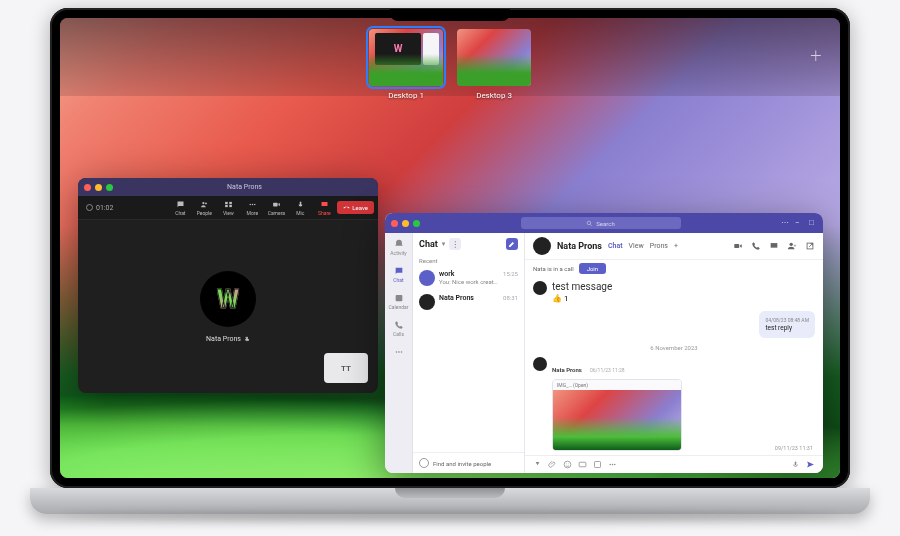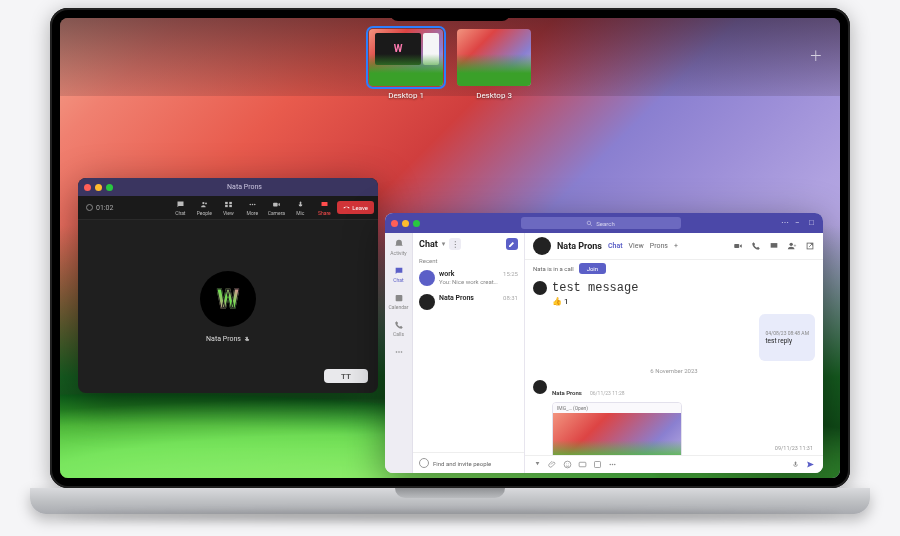--- a/index.html
+++ b/index.html
@@ -72,21 +72,21 @@
   .leave-btn { background:#d13438; color:#fff; font-size:6px; padding:3px 6px; border-radius:3px; display:flex; align-items:center; gap:2px; cursor:pointer;}
   .call-body { flex:1; display:flex; flex-direction:column; align-items:center; justify-content:center; height:calc(100% - 42px); position:relative;}
   .avatar-disc { width:56px; height:56px; border-radius:50%; background:#000;
     display:flex; align-items:center; justify-content:center; position:relative;}
   .avatar-w { font-size:26px; font-weight:900; color:#f4f4f4;
     -webkit-text-stroke:1px #222;
     background: linear-gradient(45deg,#ff7ab0,#6ee04e,#ff7ab0);
     -webkit-background-clip:text; background-clip:text; color:transparent;}
   .caller-name { font-size:7px; color:#ddd; margin-top:8px; display:flex; align-items:center; gap:3px;}
   .mic-off { width:6px; height:6px; }
-  .self-pip { position:absolute; right:10px; bottom:10px; width:44px; height:14px; background:#e9e9ec;
+  .self-pip { position:absolute; right:10px; bottom:10px; width:44px; height:30px; background:#e9e9ec;
     border-radius:4px; display:flex; align-items:center; justify-content:center; font-size:8px; color:#555; font-weight:600;}
 
   
   .chat-win { left:325px; top:195px; width:438px; height:260px; background:#f4f3f6; display:flex; flex-direction:column;}
   .chat-titlebar { height:20px; background:#4b48a8; display:flex; align-items:center; padding:0 6px; gap:4px;}
   .search-pill { flex:0 0 160px; margin:0 auto; height:12px; background:#6c69c0; border-radius:3px;
     display:flex; align-items:center; justify-content:center; font-size:6px; color:#d8d6f0; gap:3px;}
   .win-ctrls { display:flex; gap:6px; margin-left:auto;}
   .win-ctrl { width:8px; height:8px; color:#d8d6f0; font-size:8px; line-height:8px; cursor:pointer;}
   .chat-body { flex:1; display:flex; min-height:0;}
@@ -115,25 +115,25 @@
   .conv-av{width:18px;height:18px;border-radius:50%;background:#222;flex-shrink:0;}
   .conv-name{font-size:9px;font-weight:700;color:#222;}
   .conv-tab{font-size:7px;color:#666;cursor:pointer;}
   .conv-tab.active{color:#5b5fc7;font-weight:600;}
   .conv-acts{margin-left:auto;display:flex;gap:8px;}
   .conv-act{width:10px;height:10px;color:#666;cursor:pointer;}
   .join-row{display:flex;align-items:center;gap:5px;padding:3px 8px;font-size:6px;color:#666;}
   .join-btn{background:#5b5fc7;color:#fff;padding:2px 8px;border-radius:3px;font-size:6px;cursor:pointer;}
   .pinned{display:flex;align-items:flex-start;gap:5px;padding:4px 8px;}
   .pinned .pav{width:14px;height:14px;border-radius:50%;background:#222;flex-shrink:0;}
-  .pinned-txt{font-size:12px;color:#333;font-family:Liberation Mono, monospace;}
+  .pinned-txt{font-size:10px;color:#333;}
   .react{font-size:8px;margin-top:2px;}
   .msgs{flex:1;overflow:hidden;padding:4px 8px;position:relative;}
   .date-sep{font-size:6px;color:#999;text-align:center;margin:6px 0;}
-  .bubble-r{margin-left:auto;max-width:60%;background:#e8ebfa;border-radius:6px;padding:16px 6px;font-size:6.5px;color:#222;margin-bottom:4px;width:fit-content;}
+  .bubble-r{margin-left:auto;max-width:60%;background:#e8ebfa;border-radius:6px;padding:6px 6px;font-size:6.5px;color:#222;margin-bottom:4px;width:fit-content;}
   .bubble-r .ts{font-size:5px;color:#888;text-align:right;margin-bottom:1px;}
   .msg-l{display:flex;gap:5px;margin-bottom:4px;}
   .msg-l .mav{width:14px;height:14px;border-radius:50%;background:#222;flex-shrink:0;}
   .msg-l .mname{font-size:6px;color:#333;font-weight:600;}
   .msg-l .mts{font-size:5px;color:#aaa;margin-left:4px;}
   .attach-card{margin-top:3px;width:130px;border:1px solid #e3e1ec;border-radius:4px;overflow:hidden;}
   .attach-hdr{font-size:5px;color:#777;padding:2px 4px;background:#faf9fc;display:flex;gap:3px;}
   .attach-img{width:100%;height:60px;
     background: linear-gradient(135deg,#f2947f 0%,#d44 30%,#8a7fd0 70%,#c5b8e8 100%);position:relative;}
   .attach-img::after{content:"";position:absolute;bottom:0;left:0;right:0;height:55%;

